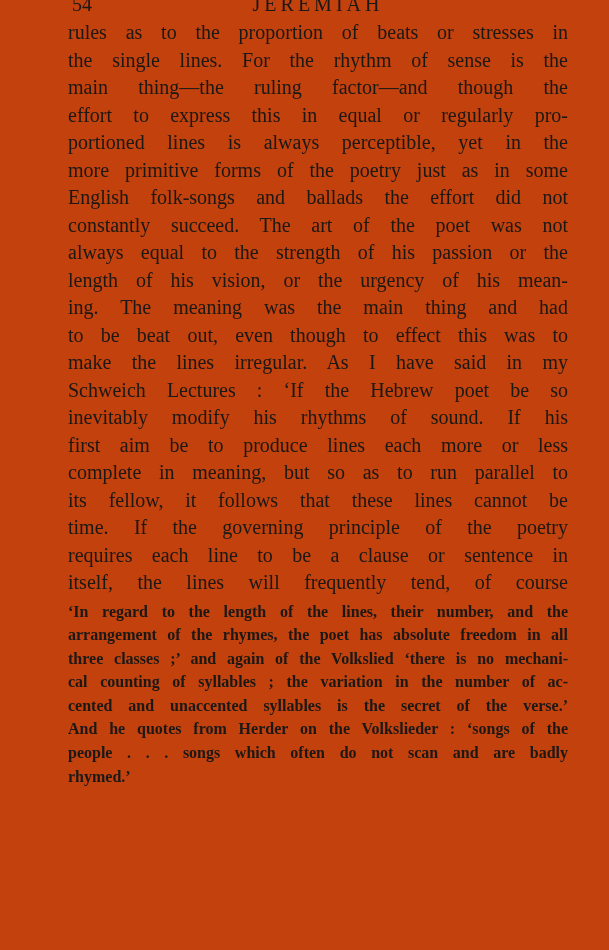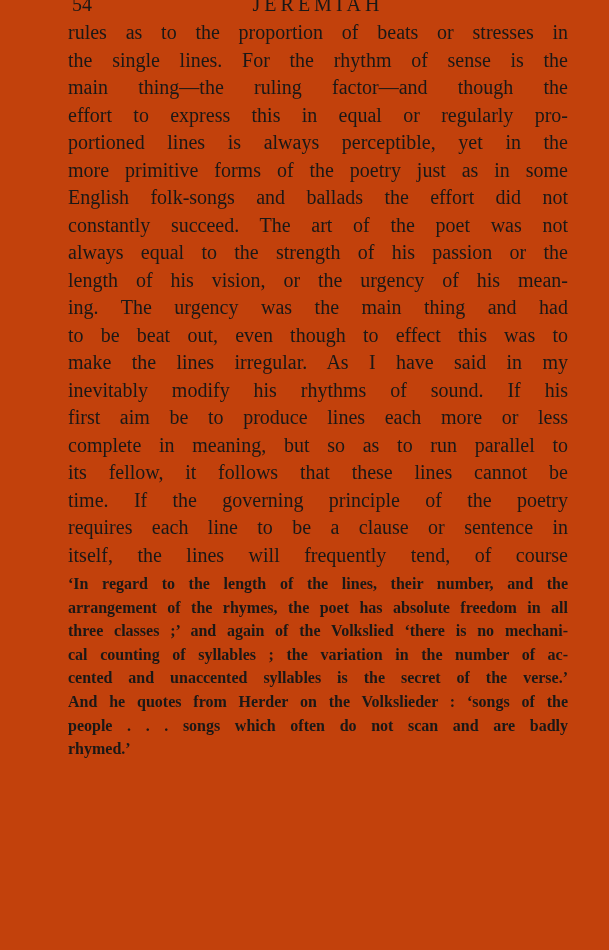--- a/index.html
+++ b/index.html
@@ -86,23 +86,24 @@
         <div class="body-line">rules as to the proportion of beats or stresses in</div>
         <div class="body-line">the single lines. For the rhythm of sense is the</div>
         <div class="body-line">main thing—the ruling factor—and though the</div>
         <div class="body-line">effort to express this in equal or regularly pro-</div>
         <div class="body-line">portioned lines is always perceptible, yet in the</div>
         <div class="body-line">more primitive forms of the poetry just as in some</div>
         <div class="body-line">English folk-songs and ballads the effort did not</div>
         <div class="body-line">constantly succeed. The art of the poet was not</div>
         <div class="body-line">always equal to the strength of his passion or the</div>
         <div class="body-line">length of his vision, or the urgency of his mean-</div>
-        <div class="body-line">ing. The urgency was the main thing and had</div>
+        <div class="body-line">ing. The meaning was the main thing and had</div>
         <div class="body-line">to be beat out, even though to effect this was to</div>
         <div class="body-line">make the lines irregular. As I have said in my</div>
+        <div class="body-line">Schweich Lectures : ‘If the Hebrew poet be so</div>
         <div class="body-line">inevitably modify his rhythms of sound. If his</div>
         <div class="body-line">first aim be to produce lines each more or less</div>
         <div class="body-line">complete in meaning, but so as to run parallel to</div>
         <div class="body-line">its fellow, it follows that these lines cannot be</div>
         <div class="body-line">time. If the governing principle of the poetry</div>
         <div class="body-line">requires each line to be a clause or sentence in</div>
         <div class="body-line">itself, the lines will frequently tend, of course</div>
       </main>
 
     <section class="footnote">

